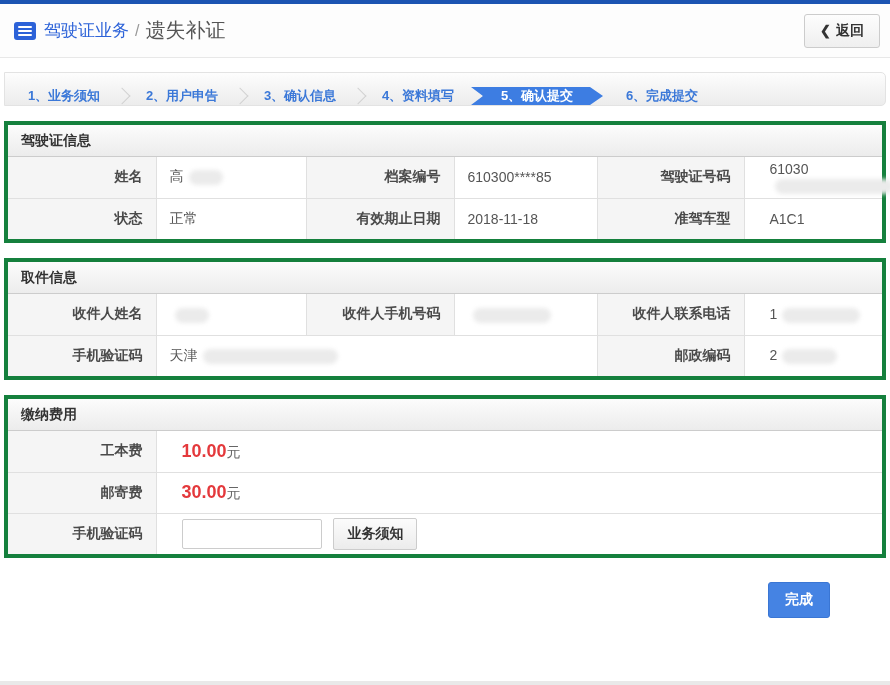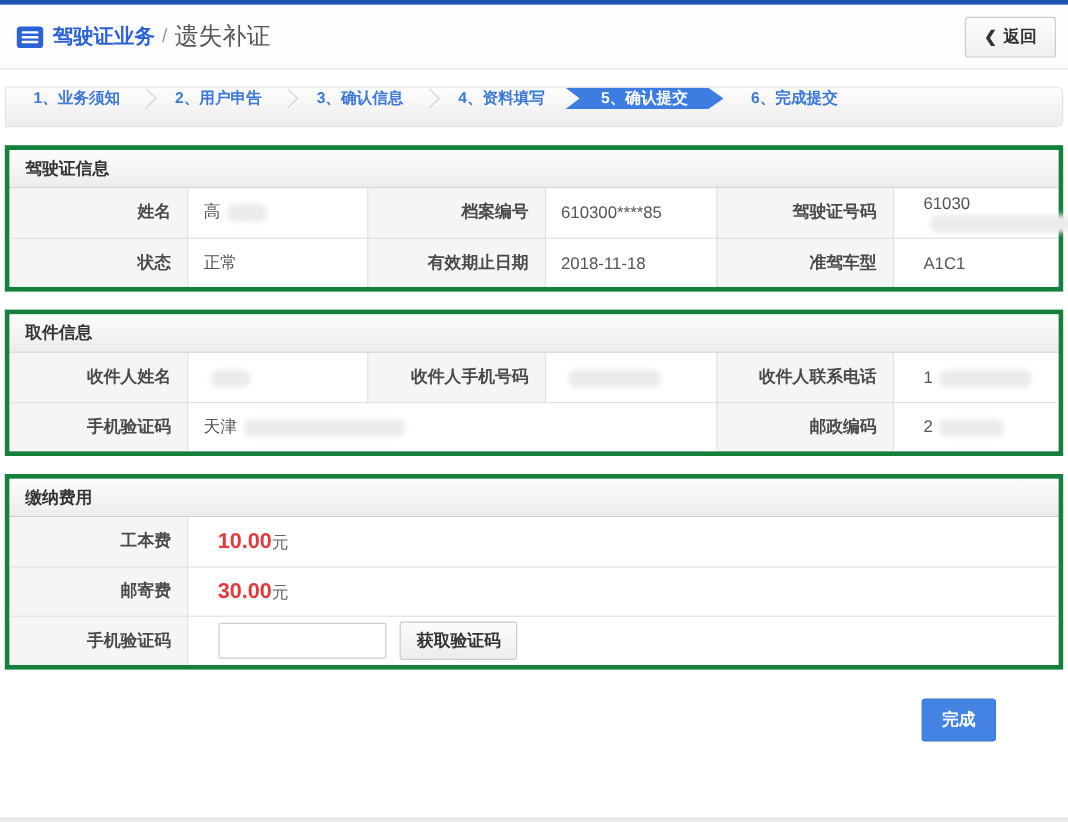--- a/index.html
+++ b/index.html
@@ -16,34 +16,34 @@
   .header {
     height:54px; display:flex; align-items:center; padding:0 10px 0 14px;
     border-bottom:1px solid #e8e8e8; background:#fdfdfd;
   }
   .list-icon {
     width:22px; height:18px; background:#2c62d8; border-radius:3px;
     display:inline-flex; flex-direction:column; justify-content:center; gap:2px;
     padding:0 4px; margin-right:8px; flex:none;
   }
   .list-icon i { display:block; height:2px; background:#fff; border-radius:1px; }
-  .header .title { color:#2c62d8; font-size:17px; font-weight:bold; }
+  .header .title { color:#2c62d8; font-size:17px; font-weight:normal; }
   .header .divider { color:#999; font-size:16px; margin:0 6px; }
   .header .subtitle { color:#555; font-size:20px; }
   .back-btn {
     margin-left:auto; display:inline-flex; align-items:center; gap:5px;
     padding:7px 15px; font-size:14px; font-weight:bold; color:#333;
     background:linear-gradient(#fdfdfd,#efefef); border:1px solid #ccc;
     border-radius:3px; cursor:pointer;
   }
   .back-btn .chev { font-size:13px; font-weight:bold; color:#333; }
 
   
   .tabs {
-    display:flex; align-items:flex-start; height:34px; margin:14px 4px 0 4px;
+    display:flex; align-items:flex-end; height:34px; margin:14px 4px 0 4px;
     background:linear-gradient(#fdfdfd,#ececec);
     border:1px solid #e3e3e3; border-radius:0 5px 5px 0;
   }
   .tab {
     width:118px; display:flex; align-items:center; justify-content:center;
     color:#3b78d8; font-weight:bold; font-size:13px; position:relative;
   }
   .tab:not(.active)::after {
     content:""; position:absolute; right:-5px; top:50%; width:11px; height:11px;
     border-top:1px solid #d2d2d2; border-right:1px solid #d2d2d2;
@@ -224,21 +224,21 @@
         <td class="val tall"><span class="fee-num">10.00</span><span class="fee-unit">元</span></td>
       </tr>
       <tr>
         <td class="lbl tall">邮寄费</td>
         <td class="val tall"><span class="fee-num">30.00</span><span class="fee-unit">元</span></td>
       </tr>
       <tr>
         <td class="lbl tall">手机验证码</td>
         <td class="val tall">
           <input class="captcha-input" type="text" value="" style="">
-          <button class="captcha-btn">获取验证码</button>
+          <button class="captcha-btn">业务须知</button>
         </td>
       </tr>
     </tbody>
       </table>
   </div>
 
   <div class="actions">
     <button class="btn-blue">完成</button>
   </div>
 

